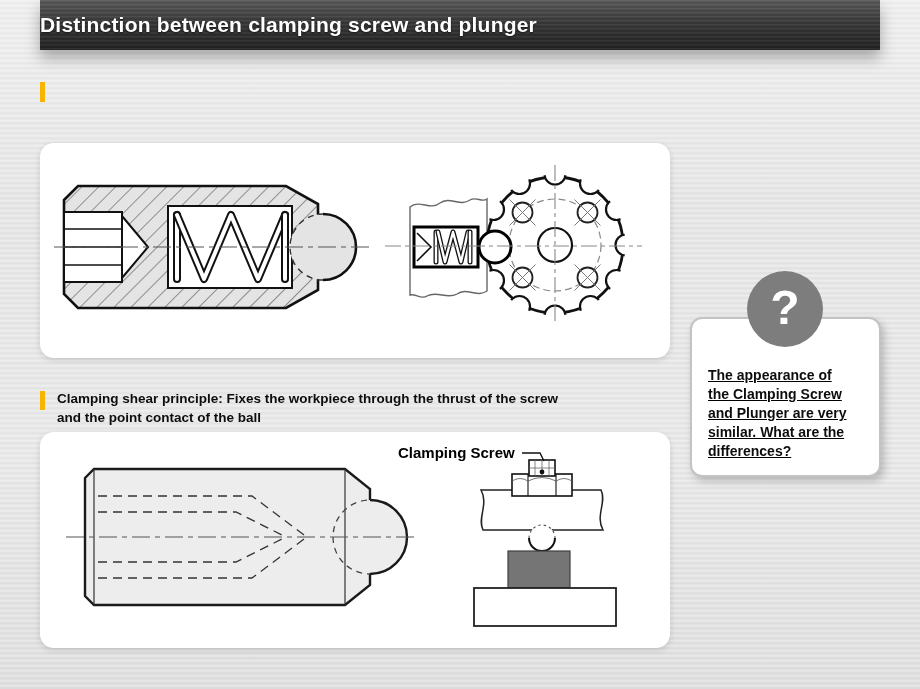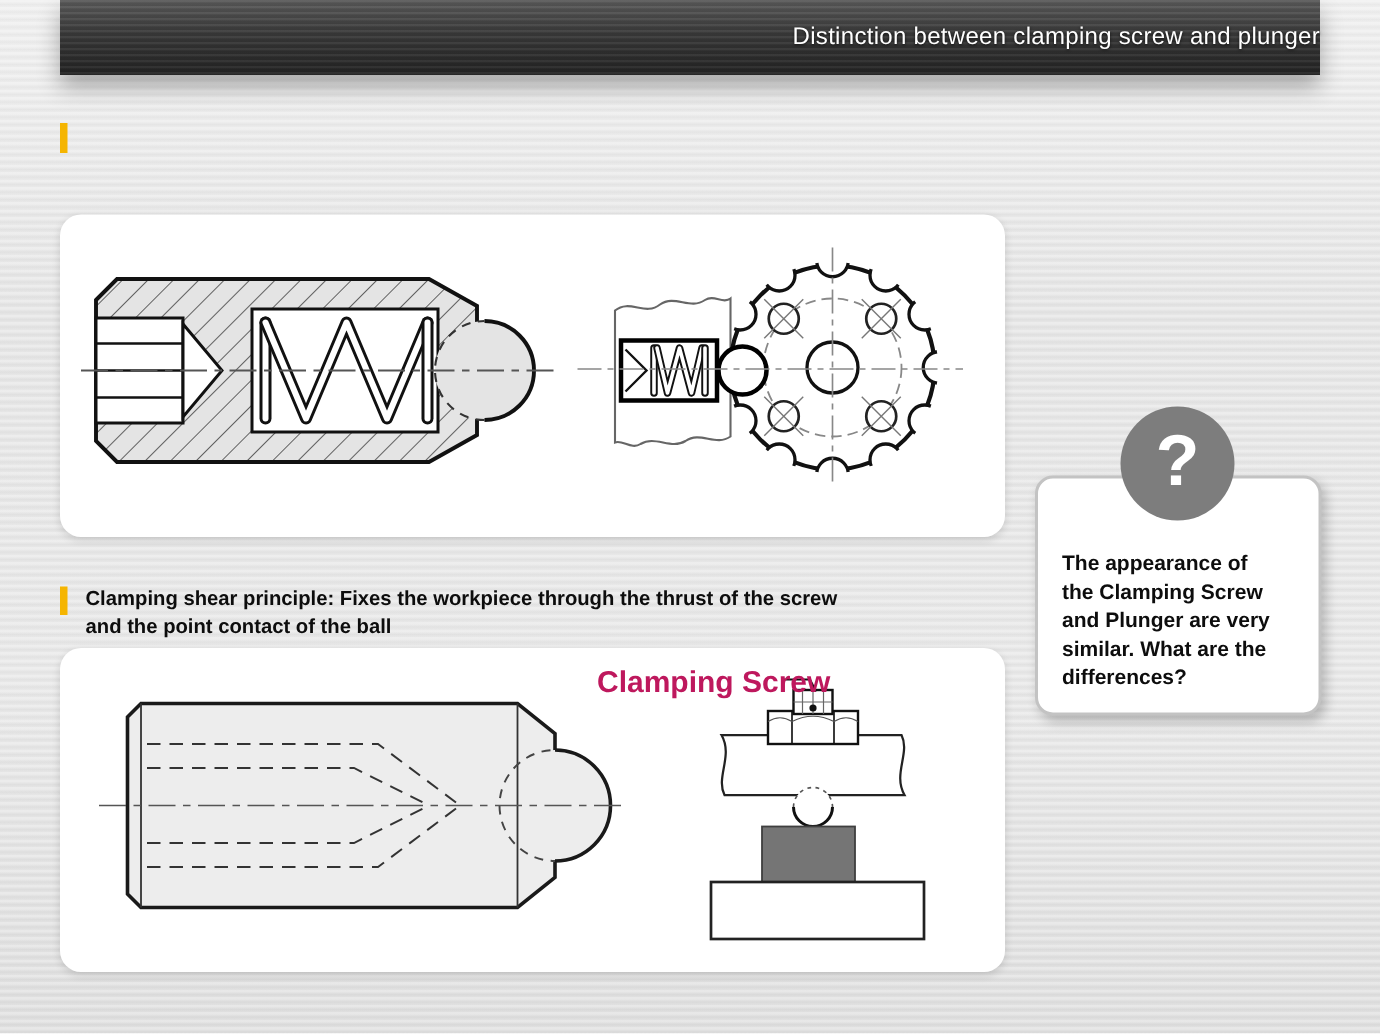--- a/index.html
+++ b/index.html
@@ -9,45 +9,46 @@
     background:
       repeating-linear-gradient(180deg, rgba(255,255,255,0.30) 0px, rgba(255,255,255,0.30) 1px, rgba(0,0,0,0.018) 3px, rgba(255,255,255,0.12) 5px),
       linear-gradient(180deg,#eeeeee 0%,#e4e4e4 30%,#e7e7e7 65%,#dddddd 100%);
   }
   .titlebar{
     position:absolute;left:40px;top:0;width:840px;height:50px;
     background:
       repeating-linear-gradient(180deg, rgba(255,255,255,0.05) 0 1px, rgba(0,0,0,0.08) 2px 4px),
       linear-gradient(180deg,#5c5c5c 0%,#3a3a3a 45%,#232323 100%);
     box-shadow:0 8px 14px rgba(0,0,0,0.30);
-    color:#fff;text-align:right;line-height:50px;
-    font-size:16px;font-weight:normal;letter-spacing:0.2px;
+    color:#fff;text-align:left;line-height:50px;
+    font-size:21px;font-weight:bold;letter-spacing:0.2px;
     text-shadow:0 1px 2px rgba(0,0,0,0.7);
   }
   .marker{position:absolute;width:5px;background:#f5b501;}
   .m1{left:40px;top:82px;height:20px;}
   .m2{left:40px;top:391px;height:19px;}
   .blurb{position:absolute;color:#0d0d0d;font-weight:bold;white-space:pre-line;}
   .t1{left:57px;top:76px;width:812px;font-size:13.5px;line-height:24px;}
   .t2{left:57px;top:389px;width:630px;font-size:13.5px;line-height:19px;}
   .panel{
     position:absolute;left:40px;width:630px;background:#fff;border-radius:14px;
     box-shadow:0 2px 6px rgba(0,0,0,0.14);
   }
   .p1{top:143px;height:215px;}
   .p2{top:432px;height:216px;}
   .fig{position:absolute;left:0;top:0;}
   .fig-label{
-    position:absolute;left:358px;top:12px;font-size:20px;font-weight:bold;color:#be185d;
+    position:absolute;left:358px;top:12px;font-size:15px;font-weight:bold;color:#000000;
   }
   .bubble{
     position:absolute;left:690px;top:317px;width:191px;height:160px;
     background:#fff;border:2px solid #c3c3c3;border-radius:12px;
     box-shadow:3px 4px 8px rgba(0,0,0,0.22);
     box-sizing:border-box;
+    text-decoration:underline;
   }
   .bubble-text{
     padding:47px 10px 0 16px;font-size:14px;font-weight:bold;line-height:19px;
     color:#0d0d0d;white-space:pre-line;
   }
   .qcircle{
     position:absolute;left:747px;top:271px;width:76px;height:76px;border-radius:50%;
     background:#7d7d7d;color:#fff;text-align:center;line-height:74px;
     font-size:48px;font-weight:bold;z-index:3;
   }

